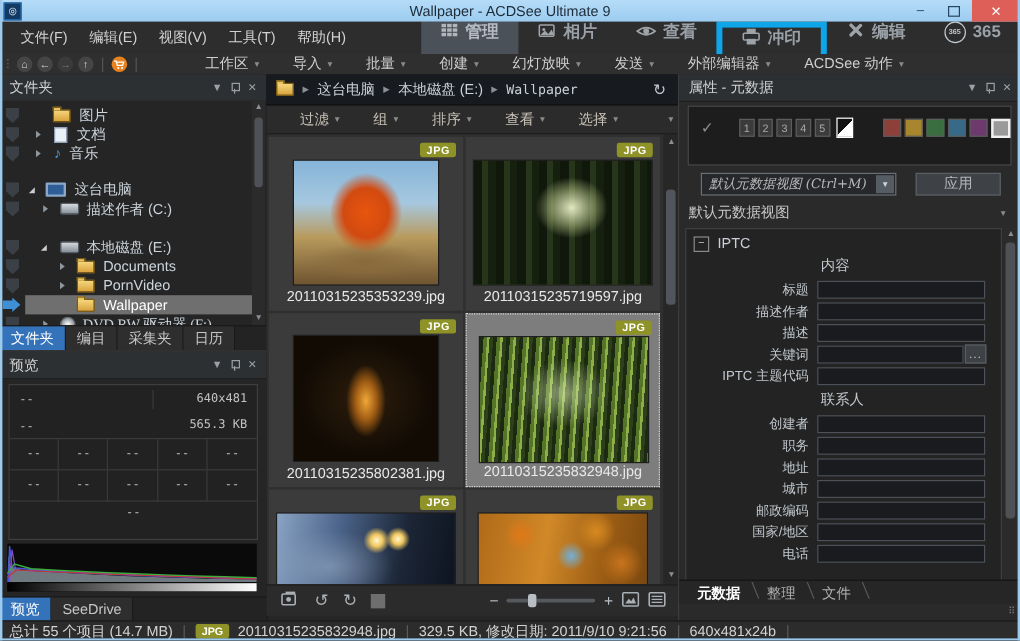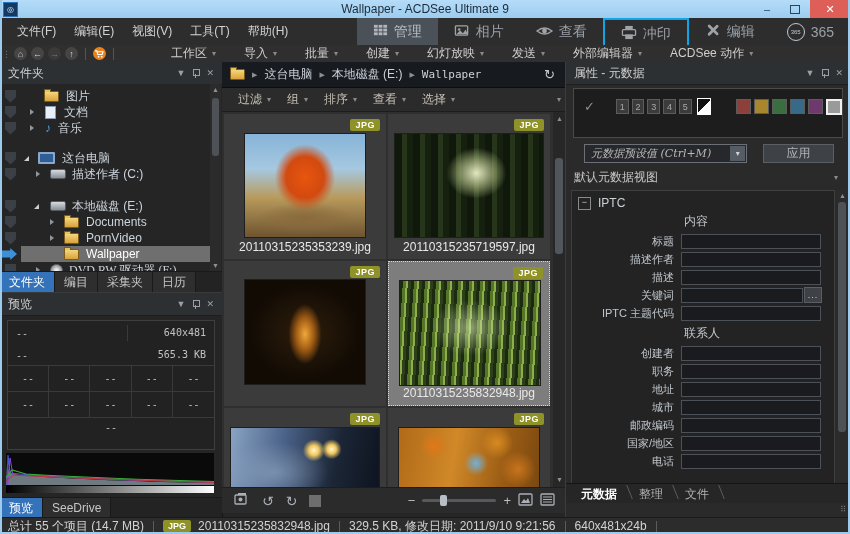--- a/index.html
+++ b/index.html
@@ -21,25 +21,25 @@
   .cap-btn { height:18px; display:flex; align-items:center; justify-content:center; color:#27455e; font-size:11px; }
   #btn-min { position:absolute; right:72px; width:22px; }
   #btn-max { position:absolute; right:44px; width:22px; }
   #btn-close { position:absolute; right:0; width:40px; background:#dd5f58; color:#fff; font-size:11px; }
   #btn-max .box { width:8px; height:7px; border:1px solid #27455e; }
 
   
   #menurow { left:0; top:18px; width:850px; height:27px; background:#2d2d2d; border-bottom:1px solid #1f1f1f; }
   .menu-item { padding:0 9px; height:27px; display:flex; align-items:center; color:#d2d2d2; }
   #modetabs { position:absolute; right:0; top:0; height:27px; display:flex; }
-  .mtab { height:27px; display:flex; align-items:center; justify-content:center; gap:6px;
-          padding:0 16px; color:#9aa0a8; font-size:14px; }
+  .mtab { height:27px; display:flex; align-items:flex-start; justify-content:center; gap:6px;
+          padding:0 16px; color:#9aa0a8; font-size:14px;font-weight:bold; }
   .mtab svg { opacity:.85; }
   .mtab.active { background:#4b5158; color:#b6bcc4; }
-  .mtab.focused { border:2px solid #0ea5e9; }
+  .mtab.focused { border:5px solid #0ea5e9; }
   .icon365 { width:16px; height:16px; border:1.5px solid #c2c8ce; border-radius:50%;
              display:flex; align-items:center; justify-content:center; font-size:6px; color:#c2c8ce; }
 
   
   #toolbar2 { left:0; top:45px; width:850px; height:17px; background:#2f2f2f; border-bottom:1px solid #1c1c1c;
               display:flex; align-items:center; }
   .grip { color:#6a6a6a; font-size:9px; letter-spacing:-1px; margin:0 2px; }
   .navc { width:13px; height:13px; border-radius:50%; background:#454545; color:#d8d8d8;
           display:flex; align-items:center; justify-content:center; font-size:9px; margin:0 2px; }
   .navc.dim { color:#7a7a7a; background:#3a3a3a; }
@@ -101,21 +101,21 @@
   #histo { position:absolute; left:6px; top:160px; width:208px; height:40px; background:#0a0a0a; }
 
   
   #breadcrumb { left:222px; top:62px; width:343px; height:26px; background:#171a1f; border-bottom:1px solid #0d0d0d;
                 display:flex; align-items:center; padding-left:8px; box-sizing:border-box; color:#ccd2da; }
   .bc-sep { color:#8a9096; font-size:7px; margin:0 7px; }
   #bc-mono { font-family:"DejaVu Sans Mono",monospace; font-size:11px; }
   #bc-refresh { position:absolute; right:10px; color:#c2c8ce; font-size:13px; }
   #filterbar { left:222px; top:88px; width:343px; height:24px; background:#2b2b2b; border-bottom:1px solid #1d1d1d;
                display:flex; align-items:center; padding-left:8px; box-sizing:border-box; color:#c8c2b6; }
-  #filterbar .dd { padding:0 8px; color:#c8c2b6; }
+  #filterbar .dd { padding:0 8px; color:#c8c2b6;margin-left:12px; }
   #fb-ovf { position:absolute; right:4px; color:#8a8a8a; font-size:8px; }
 
   #gridarea { left:222px; top:112px; width:331px; height:375px; background:#2f2f2f; overflow:hidden; }
   .tile { position:absolute; width:162px; height:145px; background:#3b3b3b; }
   .tile.sel { background:#7d7d7d; border:1px dotted #d8d8d8; box-sizing:border-box; }
   .badge { position:absolute; top:5px; right:6px; background:#8e9227; color:#fff; font-size:9px; font-weight:bold;
            padding:1px 5px; border-radius:2px; letter-spacing:.5px; }
   .timg { position:absolute; box-shadow:0 0 0 1px #1e1e1e; }
   .tname { position:absolute; bottom:5px; left:0; width:100%; text-align:center; color:#e8e8e8; font-size:12px; }
 
@@ -512,20 +512,21 @@
       <div class="tname">20110315235353239.jpg</div>
     </div>
     <div class="tile" style="left:166px; top:2px;">
       <span class="badge">JPG</span>
       <div class="timg img-forest-rays" style="left:7px; top:20px; width:148px; height:103px;"></div>
       <div class="tname">20110315235719597.jpg</div>
     </div>
     <div class="tile" style="left:2px; top:149px;">
       <span class="badge">JPG</span>
       <div class="timg img-dark-path" style="left:21px; top:19px; width:120px; height:104px;"></div>
+      <div class="tname">20110315235802381.jpg</div>
     </div>
     <div class="tile sel" style="left:166px; top:149px;">
       <span class="badge">JPG</span>
       <div class="timg img-bamboo" style="left:11px; top:19px; width:140px; height:104px;"></div>
       <div class="tname">20110315235832948.jpg</div>
     </div>
     <div class="tile" style="left:2px; top:296px; height:79px;">
       <span class="badge">JPG</span>
       <div class="timg img-fog-lights" style="left:7px; top:20px; width:148px; height:59px;"></div>
     </div>
@@ -590,21 +591,21 @@
           <span class="csq" id="cl1" style="background: rgb(168, 134, 46);"></span>
           <span class="csq" id="cl2" style="background: rgb(58, 110, 64);"></span>
           <span class="csq" id="cl3" style="background: rgb(54, 106, 136);"></span>
           <span class="csq" id="cl4" style="background: rgb(110, 58, 110);"></span>
           <span class="csq none" id="cl5" style="background: rgb(154, 154, 154);"></span>
         </div>
       </div>
     </div>
     <div id="preset-row">
       <div id="preset-combo">
-        <span id="preset-text">元数据预设值 (Ctrl+M)</span>
+        <span id="preset-text">默认元数据视图 (Ctrl+M)</span>
         <span id="preset-arrow">▾</span>
       </div>
       <div id="apply-btn">应用</div>
     </div>
     <div id="view-row">
       <span>默认元数据视图</span>
       <span class="caret">▾</span>
     </div>
     <div id="fields-box">
       <div id="iptc-hdr">

